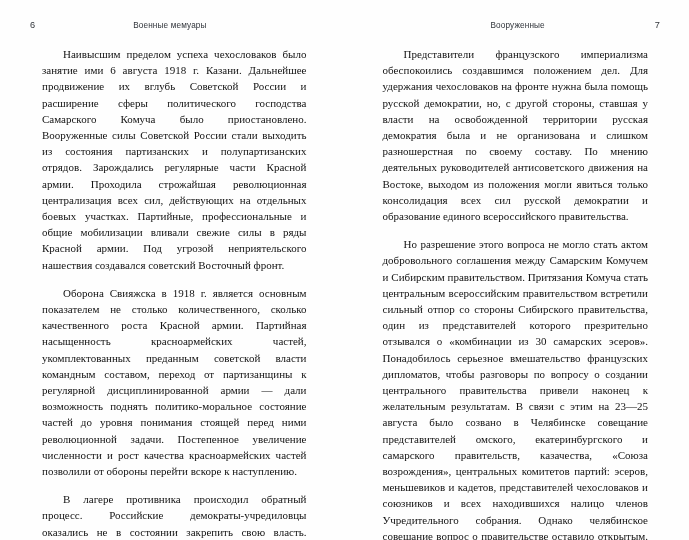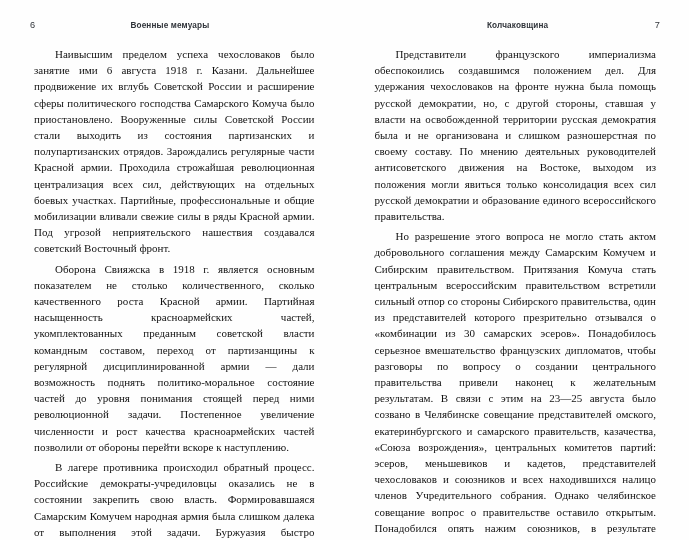--- a/index.html
+++ b/index.html
@@ -44,40 +44,39 @@
   .folio {
     font-family: "Liberation Sans", "DejaVu Sans", sans-serif;
     font-size: 9.2px;
     color: #30343a;
     flex: 0 0 auto;
   }
   .head-title {
     flex: 1 1 auto;
     text-align: center;
     white-space: nowrap;
-    font-weight: bold;
   }
   
   .rh-verso .folio { order: 0; }
   .rh-verso .head-title { order: 1; padding-right: 14px; }
   
   .rh-recto .head-title { order: 0; padding-left: 10px; }
   .rh-recto .folio { order: 1; }
 
   .textblock {
     margin-top: 14px;
     font-size: 11px;
     line-height: 16.2px;
     text-align: justify;
     text-justify: inter-word;
     hyphens: none;
     color: #121212;
   }
   .textblock p {
-    margin: 4px;
+    margin: 12px;
     text-indent: 21px;
   }
 </style>
 </head>
 <body>
 
 <div class="spread">
 
   <div class="page page-left">
     <div class="running-head rh-verso">
@@ -86,21 +85,21 @@
     </div>
     <div class="textblock">
       <p>Наивысшим пределом успеха чехословаков было занятие ими 6 августа 1918 г. Казани. Дальнейшее продвижение их вглубь Советской России и расширение сферы политического господства Самарского Комуча было приостановлено. Вооруженные силы Советской России стали выходить из состояния партизанских и полупартизанских отрядов. Зарождались регулярные части Красной армии. Проходила строжайшая революционная централизация всех сил, действующих на отдельных боевых участках. Партийные, профессиональные и общие мобилизации вливали свежие силы в ряды Красной армии. Под угрозой неприятельского нашествия создавался советский Восточный фронт.</p>
       <p>Оборона Свияжска в 1918 г. является основным показателем не столько количественного, сколько качественного роста Красной армии. Партийная насыщенность красноармейских частей, укомплектованных преданным советской власти командным составом, переход от партизанщины к регулярной дисциплинированной армии — дали возможность поднять политико-моральное состояние частей до уровня понимания стоящей перед ними революционной задачи. Постепенное увеличение численности и рост качества красноармейских частей позволили от обороны перейти вскоре к наступлению.</p>
       <p>В лагере противника происходил обратный процесс. Российские демократы-учредиловцы оказались не в состоянии закрепить свою власть. Формировавшаяся Самарским Комучем народная армия была слишком далека от выполнения этой задачи. Буржуазия быстро разочаровалась в работе социалистов и требовала военной диктатуры. Чехословаки, продавшиеся французскому империализму и по его указке оказавшиеся в состоянии вооруженной борьбы с Советской республикой, не только перестали быть надежным оплотом российской отечественной мелкобуржуазной контрреволюции, но и потеряли уверенность в свои собственные силы.</p>
     </div>
   </div>
 
   <div class="page page-right">
     <div class="running-head rh-recto">
-      <span class="head-title">Колчаковщина</span>
+      <span class="head-title">Вооруженные</span>
       <span class="folio">7</span>
     </div>
     <div class="textblock">
       <p>Представители французского империализма обеспокоились создавшимся положением дел. Для удержания чехословаков на фронте нужна была помощь русской демократии, но, с другой стороны, ставшая у власти на освобожденной территории русская демократия была и не организована и слишком разношерстная по своему составу. По мнению деятельных руководителей антисоветского движения на Востоке, выходом из положения могли явиться только консолидация всех сил русской демократии и образование единого всероссийского правительства.</p>
       <p>Но разрешение этого вопроса не могло стать актом добровольного соглашения между Самарским Комучем и Сибирским правительством. Притязания Комуча стать центральным всероссийским правительством встретили сильный отпор со стороны Сибирского правительства, один из представителей которого презрительно отзывался о «комбинации из 30 самарских эсеров». Понадобилось серьезное вмешательство французских дипломатов, чтобы разговоры по вопросу о создании центрального правительства привели наконец к желательным результатам. В связи с этим на 23—25 августа было созвано в Челябинске совещание представителей омского, екатеринбургского и самарского правительств, казачества, «Союза возрождения», центральных комитетов партий: эсеров, меньшевиков и кадетов, представителей чехословаков и союзников и всех находившихся налицо членов Учредительного собрания. Однако челябинское совещание вопрос о правительстве оставило открытым. Понадобился опять нажим союзников, в результате которого было решено созвать на 1 сентября государственное совещание в Уфе. Совещание</p>
     </div>
   </div>
 
 </div>
 

